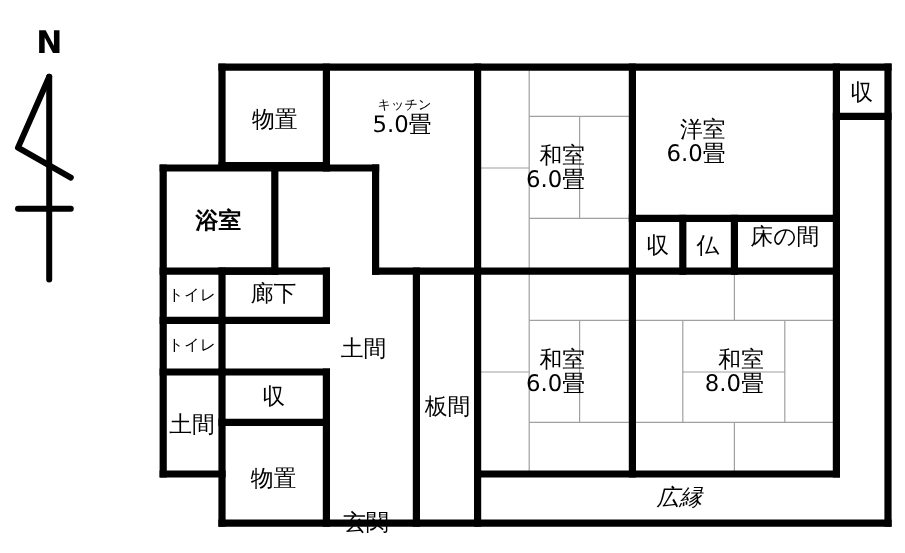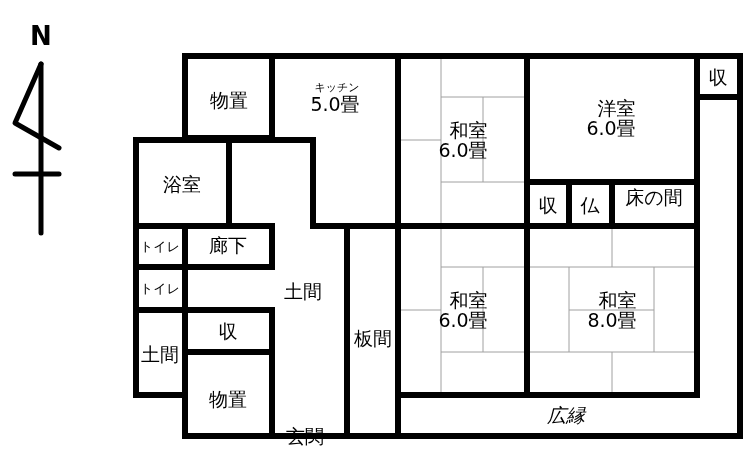--- a/index.html
+++ b/index.html
@@ -100,28 +100,28 @@
 <div class="lbl" style="left:335px;top:98px;">
   <span class="sub small">キッチン</span>
   <span class="sub">5.0畳</span>
 </div>
 
 <div class="lbl" style="left:463px;top:140px;">
   <span class="sub">和室</span>
   <span class="sub">6.0畳</span>
 </div>
 
-<div class="lbl" style="left:611px;top:118px;">
+<div class="lbl" style="left:580px;top:118px;">
   <span class="sub">洋室</span>
   <span class="sub">6.0畳</span>
 </div>
 
 <div class="lbl" style="left:718px;top:77px;">収</div>
 
-<div class="lbl" style="left:182px;top:184px;">浴室</div>
+<div class="lbl" style="left:182px;top:184px;font-weight:bold;">浴室</div>
 
 <div class="lbl" style="left:548px;top:205px;">収</div>
 <div class="lbl" style="left:590px;top:205px;">仏</div>
 <div class="lbl" style="left:654px;top:197px;">床の間</div>
 
 <div class="lbl small" style="left:160px;top:247px;font-size:13px;">トイレ</div>
 <div class="lbl" style="left:228px;top:245px;">廊下</div>
 <div class="lbl small" style="left:160px;top:289px;font-size:13px;">トイレ</div>
 
 <div class="lbl" style="left:303px;top:291px;">土間</div>

